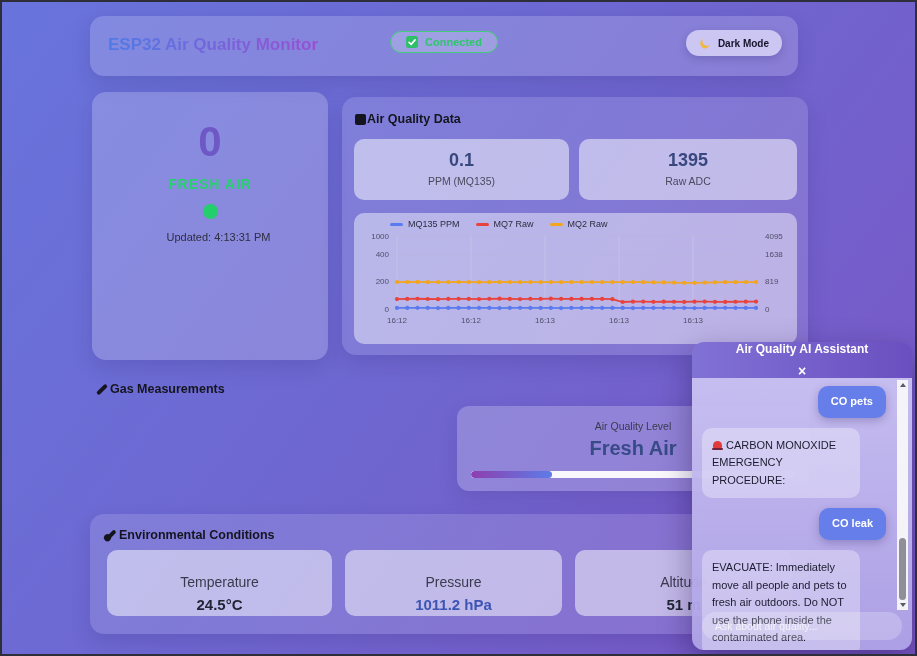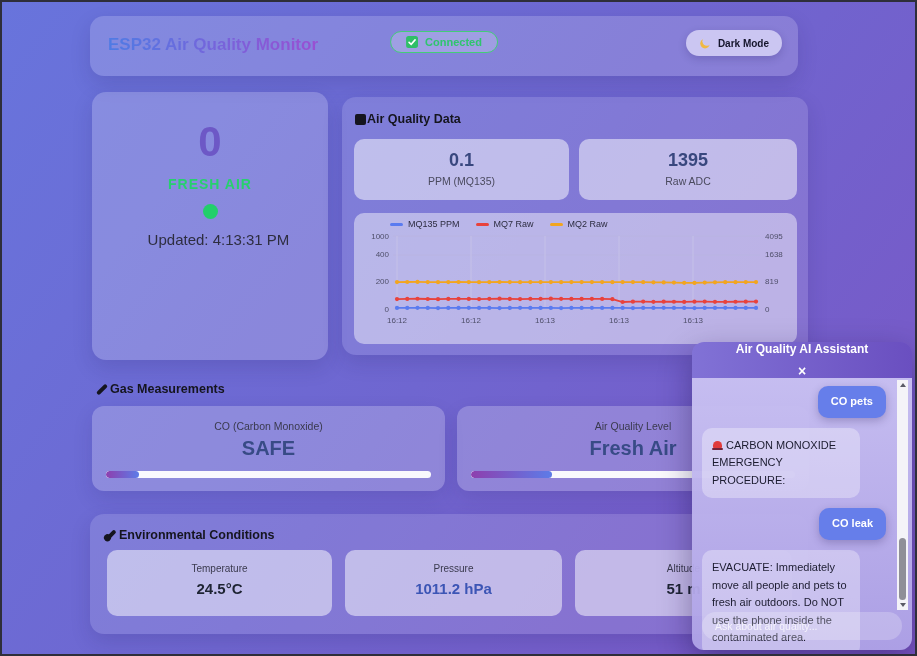--- a/index.html
+++ b/index.html
@@ -29,21 +29,21 @@
     padding:7px 13px; border:none; border-radius:16px; background:#cbc6f2;
     color:#14142b; font-size:10px; font-weight:700; cursor:pointer;
     box-shadow:0 3px 8px rgba(35,25,90,0.2); font-family:inherit;
   }
 
   
   .status-card { left:90px; top:90px; width:236px; height:268px; background:rgba(255,255,255,0.20); text-align:center; }
   .status-value { margin-top:26px; font-size:42px; font-weight:800; color:#6d58c6; }
   .status-label { margin-top:10px; font-size:14px; font-weight:800; letter-spacing:1px; color:#27d06e; }
   .status-dot { width:15px; height:15px; border-radius:50%; background:#22cf6b; margin:12px auto 0; }
-  .status-updated { margin-top:12px; font-size:15px; color:#2e2e40;margin-left:17px; }
+  .status-updated { margin-top:12px; font-size:11px; color:#2e2e40;margin-left:17px; }
 
   
   .aq-card { left:340px; top:95px; width:466px; height:258px; background:rgba(255,255,255,0.13); }
   .section-head { position:absolute; display:flex; align-items:center; gap:1px; font-size:12.5px; font-weight:700; color:#15151f; }
   .aq-head { left:13px; top:15px; }
   .sq-icon { width:11px; height:11px; background:#15151f; border-radius:2px; }
   .stat-box { position:absolute; top:42px; height:61px; background:rgba(255,255,255,0.5); border-radius:10px; text-align:center; padding-top:11px; }
   .stat-1 { left:12px; width:215px; }
   .stat-2 { left:237px; width:218px; }
   .stat-value { font-size:18px; font-weight:800; color:#38477e; }
@@ -64,21 +64,21 @@
   .track { position:absolute; left:14px; right:14px; bottom:13px; height:7px; border-radius:4px; background:rgba(255,255,255,0.95); overflow:hidden; }
   .fill { height:100%; border-radius:4px; background:linear-gradient(90deg,#8e3fae,#5d7ce8); }
 
   
   .env-card { left:88px; top:512px; width:718px; height:120px; background:rgba(255,255,255,0.13);padding-left:24px; }
   .env-head { left:14px; top:14px; }
   .thermo-icon { position:relative; width:4px; height:12px; background:#15151f; border-radius:2px; transform:rotate(45deg); margin:0 5px; }
   .thermo-icon::after { content:''; position:absolute; left:-2px; bottom:-2px; width:7px; height:7px; background:#15151f; border-radius:50%; }
   .env-box { position:absolute; top:36px; height:66px; background:rgba(255,255,255,0.5); border-radius:10px; text-align:center; padding-top:13px; }
   .env-1 { left:17px; width:225px; } .env-2 { left:255px; width:217px; } .env-3 { left:485px; width:217px; }
-  .env-label { font-size:10px; color:#3a3a4e; }
+  .env-label { font-size:14px; color:#3a3a4e;margin-top:11px; }
   .env-value { margin-top:6px; font-size:15px; font-weight:800; color:#1e2433; }
   .env-2 .env-value { color:#3c55b5; }
 
   
   .chat { position:absolute; left:690px; top:340px; width:220px; height:308px; border-radius:12px; overflow:hidden; z-index:10; box-shadow:0 12px 32px rgba(20,10,60,0.38); }
   .chat-header { position:absolute; left:0; top:0; right:0; height:36px; background:linear-gradient(90deg,#8172d6,#6a4fc0); display:flex; align-items:center; justify-content:space-between; padding:0 12px;flex-direction:column; }
   .chat-title { color:#fff; font-size:12px; font-weight:700; }
   .chat-close { background:none; border:none; color:#fff; font-size:14px; font-weight:700; cursor:pointer; line-height:1; font-family:inherit; }
   .chat-body { position:absolute; left:0; top:36px; right:0; bottom:0; background:linear-gradient(180deg, rgba(201,193,242,0.96), rgba(174,162,230,0.96)); }
   .messages { position:absolute; left:10px; top:8px; right:26px; display:flex; flex-direction:column; gap:10px; }
@@ -296,27 +296,20 @@
           <circle cx="391.7428571428572" cy="69.12191697191697" r="2.1" fill="#f2a51f"></circle>
           <circle cx="402.00000000000006" cy="69.05595848595848" r="2.1" fill="#f2a51f"></circle>
         </svg>
     </div>
   </div>
 
   <div class="section-head gas-head">
     <span class="tube-icon"></span>
     <span>Gas Measurements</span>
   </div>
-  <div class="gas-card gas-1">
-    <div class="gas-label">CO (Carbon Monoxide)</div>
-    <div class="gas-value">SAFE</div>
-    <div class="track">
-      <div class="fill" style="width: 10%;"></div>
-    </div>
-  </div>
   <div class="gas-card gas-2">
     <div class="gas-label">Air Quality Level</div>
     <div class="gas-value">Fresh Air</div>
     <div class="track">
       <div class="fill" style="width: 25%;"></div>
     </div>
   </div>
 
   <div class="card env-card">
     <div class="section-head env-head">

